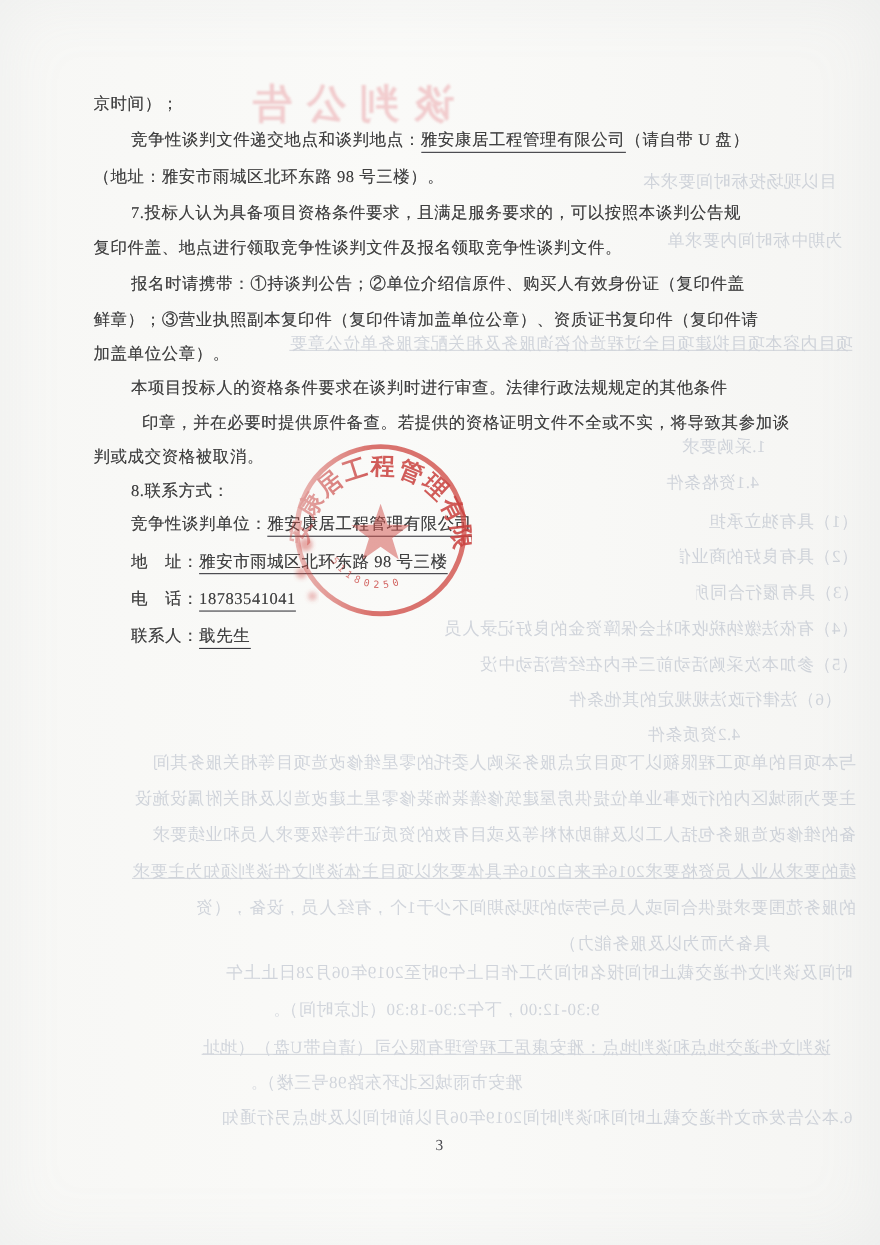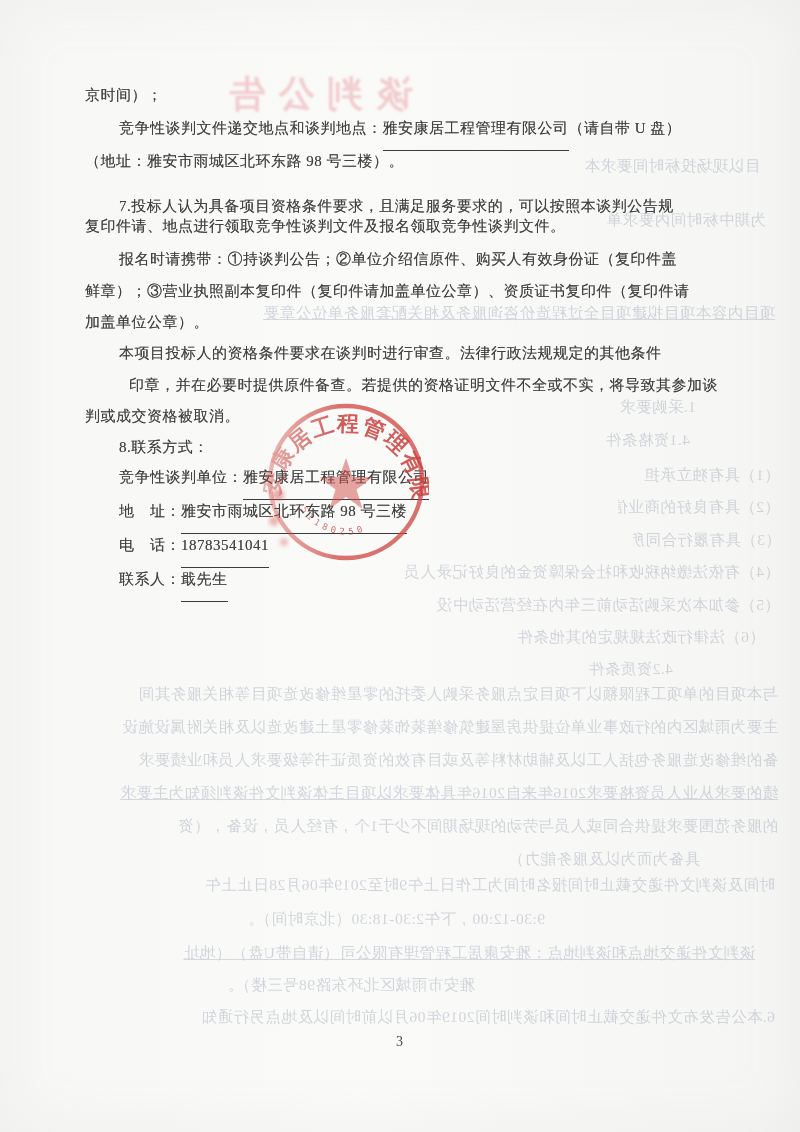--- a/index.html
+++ b/index.html
@@ -12,21 +12,21 @@
     position:absolute;inset:0;
     box-shadow:inset 0 0 60px rgba(170,175,185,0.10);
   }
   
   .doc-line{
     position:absolute;white-space:nowrap;
     font-size:15px;line-height:22px;letter-spacing:0.5px;
     color:#404040;text-shadow:0 0 0.5px rgba(55,55,60,0.55);
   }
   .doc-line .u{
-    border-bottom:1.4px solid #3a3a40;padding-bottom:14px;
+    border-bottom:1.4px solid #3a3a40;padding-bottom:2px;
   }
   
   .ghost{
     position:absolute;white-space:nowrap;overflow:hidden;
     height:21px;font-size:15.5px;line-height:19px;letter-spacing:0.5px;
     color:#a9b1c0;opacity:0.5;filter:blur(0.7px);
     transform:scaleX(-1);
   }
   .ghost.u{text-decoration:underline;text-decoration-color:rgba(160,168,184,0.8);}
   
@@ -72,22 +72,22 @@
       <div class="ghost" style="left: 85px; top: 975px; width: 390px;">雅安市雨城区北环东路98号三楼）。</div>
       <div class="ghost" style="left: 85px; top: 1007px; width: 690px;">6.本公告发布文件递交截止时间和谈判时间2019年06月以前时间以及地点另行通知</div>
     </div>
 
   <div class="ghost-title">谈判公告</div>
 
   <div id="text-layer">
       <div class="doc-line" style="left: 85px; top: 84px;"><span>京时间）；</span></div>
       <div class="doc-line" style="left: 119px; top: 117px;"><span>竞争性谈判文件递交地点和谈判地点：</span><span class="u">雅安康居工程管理有限公司</span><span>（请自带 U 盘）</span></div>
       <div class="doc-line" style="left: 85px; top: 150px;"><span>（地址：雅安市雨城区北环东路 98 号三楼）。</span></div>
-      <div class="doc-line" style="left: 119px; top: 195px;"><span>7.投标人认为具备项目资格条件要求，且满足服务要求的，可以按照本谈判公告规</span></div>
-      <div class="doc-line" style="left: 85px; top: 215px;"><span>复印件请、地点进行领取竞争性谈判文件及报名领取竞争性谈判文件。</span></div>
+      <div class="doc-line" style="left: 119px; top: 183px;"><span>7.投标人认为具备项目资格条件要求，且满足服务要求的，可以按照本谈判公告规</span></div>
+      <div class="doc-line" style="left: 85px; top: 215px;"><span>复印件盖、地点进行领取竞争性谈判文件及报名领取竞争性谈判文件。</span></div>
       <div class="doc-line" style="left: 119px; top: 248px;"><span>报名时请携带：①持谈判公告；②单位介绍信原件、购买人有效身份证（复印件盖</span></div>
       <div class="doc-line" style="left: 85px; top: 280px;"><span>鲜章）；③营业执照副本复印件（复印件请加盖单位公章）、资质证书复印件（复印件请</span></div>
       <div class="doc-line" style="left: 85px; top: 311px;"><span>加盖单位公章）。</span></div>
       <div class="doc-line" style="left: 119px; top: 342px;"><span>本项目投标人的资格条件要求在谈判时进行审查。法律行政法规规定的其他条件</span></div>
       <div class="doc-line" style="left: 85px; top: 374px; margin-left: 44px;"><span>印章，并在必要时提供原件备查。若提供的资格证明文件不全或不实，将导致其参加谈</span></div>
       <div class="doc-line" style="left: 85px; top: 405px;"><span>判或成交资格被取消。</span></div>
       <div class="doc-line" style="left: 119px; top: 436px;"><span>8.联系方式：</span></div>
       <div class="doc-line" style="left: 119px; top: 466px;"><span>竞争性谈判单位：</span><span class="u">雅安康居工程管理有限公司</span></div>
       <div class="doc-line" style="left: 119px; top: 500px;"><span>地　址：</span><span class="u">雅安市雨城区北环东路 98 号三楼</span></div>
       <div class="doc-line" style="left: 119px; top: 534px;"><span>电　话：</span><span class="u">18783541041</span></div>

